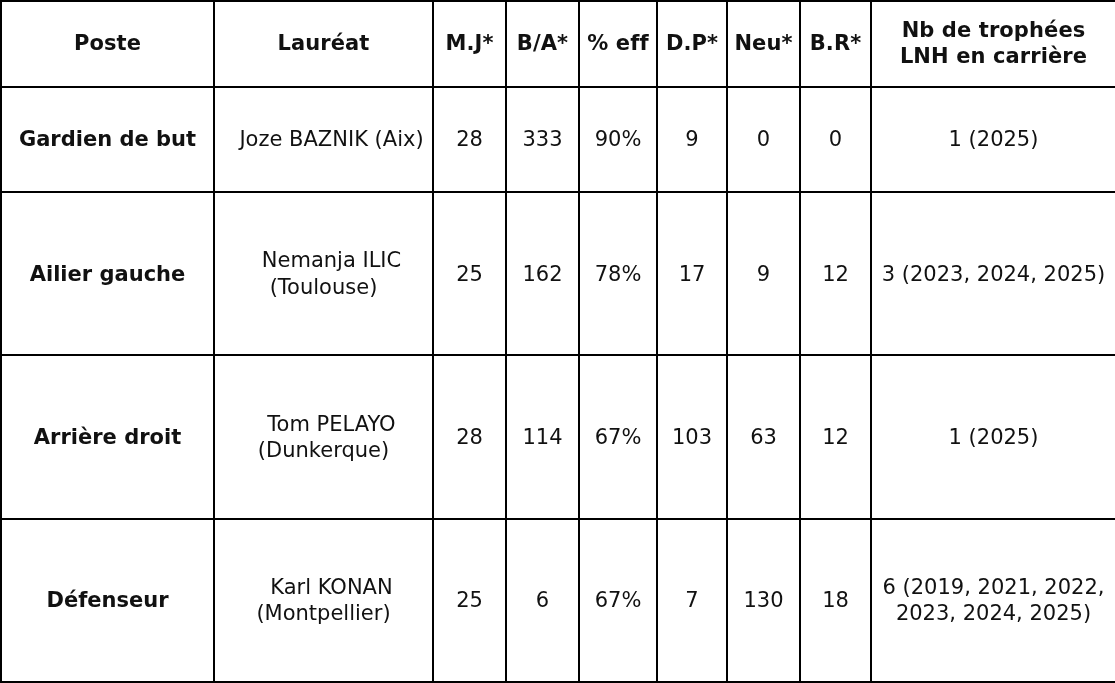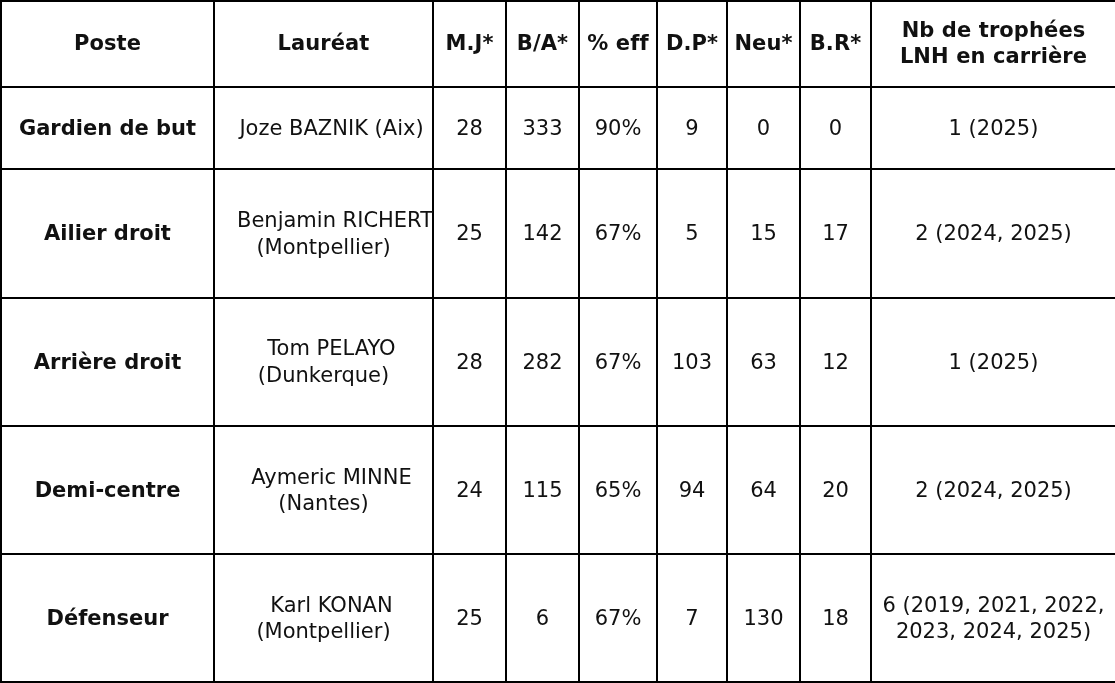--- a/index.html
+++ b/index.html
@@ -113,75 +113,58 @@
         <td>90%</td>
         <td>9</td>
         <td>0</td>
         <td>0</td>
         <td>
           <div>1 (2025)</div>
           <div></div>
         </td>
       </tr>
 
+
       <tr>
-        <td class="poste">Ailier droit</td>
+        <td class="poste">Ailier gauche</td>
         <td>
-          <div class="nowrap">Benjamin RICHERT</div>
-          <div>(Montpellier)</div>
+          <div class="nowrap">Nemanja ILIC</div>
+          <div>(Toulouse)</div>
         </td>
         <td>25</td>
-        <td>142</td>
-        <td>67%</td>
-        <td>5</td>
-        <td>15</td>
+        <td>162</td>
+        <td>78%</td>
         <td>17</td>
+        <td>9</td>
+        <td>12</td>
         <td>
-          <div>2 (2024, 2025)</div>
+          <div>3 (2023, 2024, 2025)</div>
           <div></div>
         </td>
       </tr>
-
 
       <tr>
         <td class="poste">Arrière droit</td>
         <td>
           <div class="nowrap">Tom PELAYO</div>
           <div>(Dunkerque)</div>
         </td>
         <td>28</td>
-        <td>282</td>
+        <td>114</td>
         <td>67%</td>
         <td>103</td>
         <td>63</td>
         <td>12</td>
         <td>
           <div>1 (2025)</div>
           <div></div>
         </td>
       </tr>
 
 
-      <tr>
-        <td class="poste">Demi-centre</td>
-        <td>
-          <div class="nowrap">Aymeric MINNE</div>
-          <div>(Nantes)</div>
-        </td>
-        <td>24</td>
-        <td>115</td>
-        <td>65%</td>
-        <td>94</td>
-        <td>64</td>
-        <td>20</td>
-        <td>
-          <div>2 (2024, 2025)</div>
-          <div></div>
-        </td>
-      </tr>
 
 
       <tr>
         <td class="poste">Défenseur</td>
         <td>
           <div class="nowrap">Karl KONAN</div>
           <div>(Montpellier)</div>
         </td>
         <td>25</td>
         <td>6</td>

